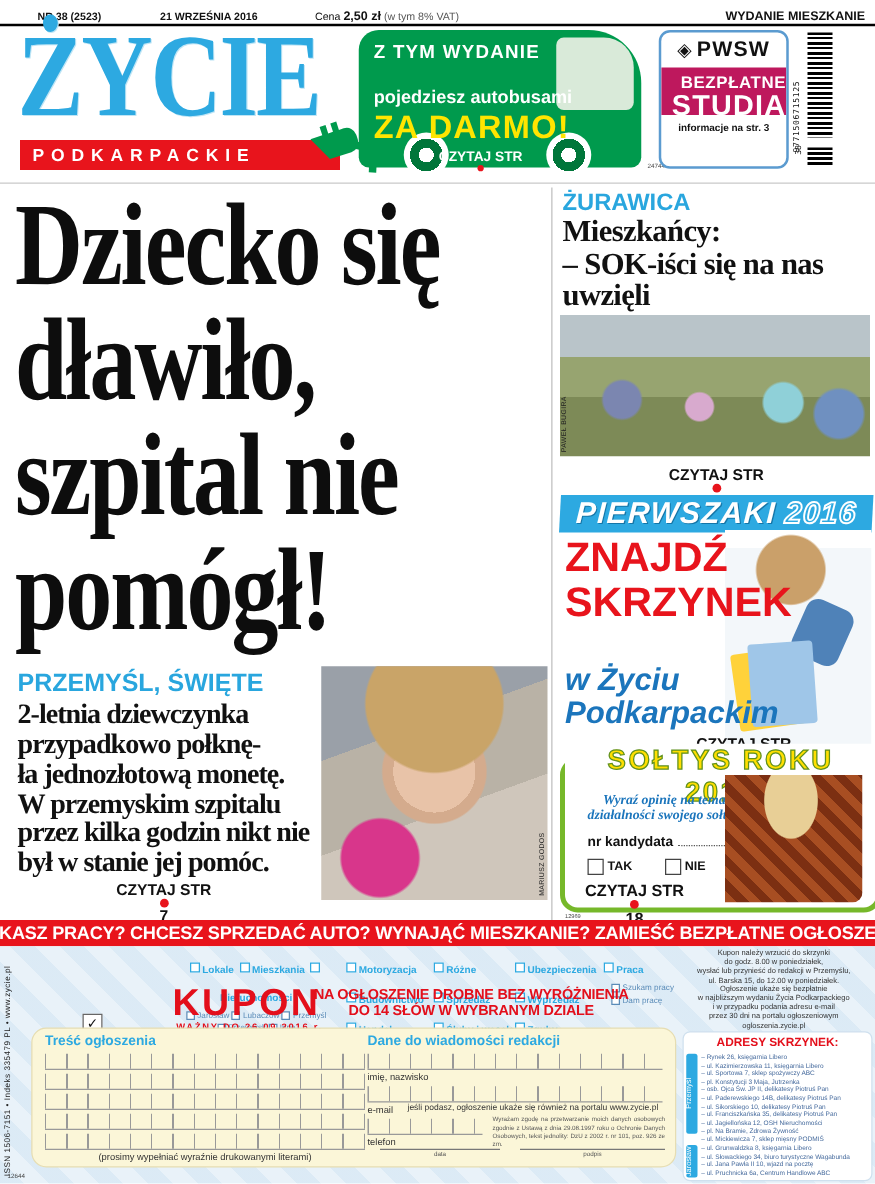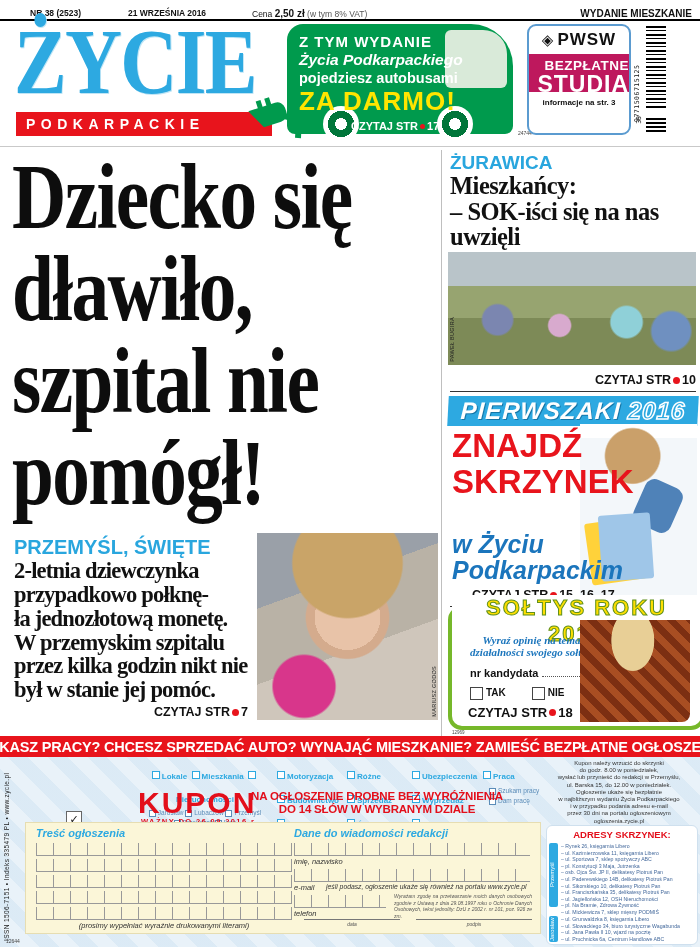--- a/index.html
+++ b/index.html
@@ -3,21 +3,21 @@
 <meta charset="utf-8">
 <style>
   html,body{margin:0;padding:0;background:#fff;}
   #page{position:relative;width:700px;height:947px;background:#fff;overflow:hidden;
         font-family:"Liberation Sans",sans-serif;color:#111;}
   .abs{position:absolute;}
   .pre{white-space:pre-line;}
   .b{font-weight:bold;}
   .dot{display:inline-block;width:7px;height:7px;border-radius:50%;background:#e8141c;margin:0 2px;}
   .dot.sm{width:5px;height:5px;}
-  .ctarow{display:flex;align-items:center;font-weight:bold;font-size:12.5px;color:#111;}
+  .ctarow{display:flex;align-items:center;font-weight:bold;font-size:12.5px;color:#111;flex-direction:column;}
   
   .tb{font-size:8.5px;top:8px;color:#111;}
   .tb-line{left:0;top:19px;width:700px;height:2px;background:#000;}
   
   .zycie{left:14px;top:14px;font-family:"Liberation Serif",serif;font-weight:bold;font-size:94px;
          line-height:1;color:#2da9e1;letter-spacing:-2px;transform:scaleX(.84);transform-origin:left top;
          text-shadow:1px 1px 0 #bfe5f5;}
   .redbar{left:16px;top:112px;width:256px;height:24px;background:#e8141c;}
   .redbar span{display:block;color:#fff;font-weight:bold;font-size:14px;letter-spacing:5.5px;
                line-height:24px;padding-left:10px;}
@@ -155,21 +155,21 @@
   .catcol div{white-space:nowrap;}
   .kupon-t{position:absolute;left:138px;top:29px;font-weight:bold;font-size:30px;letter-spacing:2px;
            color:#e30f1b;}
   .kupon-valid{position:absolute;left:141px;top:60px;font-weight:bold;font-size:7.5px;
            letter-spacing:1.4px;color:#e30f1b;}
   .offer{position:absolute;left:250px;top:33px;width:254px;text-align:center;font-weight:bold;
          font-size:11.5px;line-height:1.15;color:#e30f1b;letter-spacing:-.2px;}
   .instr{position:absolute;left:540px;top:3px;width:158px;text-align:center;font-size:6px;
          line-height:1.2;color:#333;}
   .cream{position:absolute;left:25px;top:65px;width:514px;height:110px;background:#fbf6d8;
-         border:1px solid #e6ddb2;border-radius:0;font-style:italic;}
+         border:1px solid #e6ddb2;border-radius:12px;}
   .c-title{position:absolute;font-weight:bold;font-size:11px;color:#2da9e1;}
   .ticks{position:absolute;height:12px;border-bottom:1px solid #999;
          background:repeating-linear-gradient(90deg,#999 0 1px,transparent 1px 17px);}
   .slabel{position:absolute;font-size:7.5px;color:#333;}
   .legal{position:absolute;left:368px;top:70px;width:138px;font-size:5px;line-height:1.3;color:#555;
          text-align:justify;}
   .sig{position:absolute;border-top:1px solid #777;text-align:center;font-size:5px;color:#555;
        padding-top:1px;}
   .mail-panel{position:absolute;left:546px;top:68px;width:150px;height:118px;background:#fff;
               border:1px solid #cfe0ee;border-radius:6px;}
@@ -202,21 +202,20 @@
       <path d="M4 20 h10 v-7 h5 v7 h4 v-7 h5 v7 h4 a8 8 0 0 1 8 8 v4 a8 8 0 0 1 -8 8 h-18 z" fill="#009a4d" transform="rotate(-18 20 28)"></path>
       <path d="M38 30 q16 2 14 22" stroke="#009a4d" stroke-width="6" fill="none"></path>
     </svg>
   </div>
 
   <div class="abs van">
     <div class="van-window"></div>
     <div class="wheel" style="left:36px"></div>
     <div class="wheel" style="left:150px"></div>
     <div class="van-l1">Z TYM WYDANIE</div>
-    <div class="van-l2">Życia Podkarpackiego</div>
     <div class="van-l3">pojedziesz autobusami</div>
     <div class="van-l4">ZA DARMO!</div>
     <div class="van-cta ctarow" style="font-size:11px">
       <span>CZYTAJ STR</span>
       <span class="dot sm"></span>
       <span>17</span>
     </div>
   </div>
   <div class="abs tinycode" style="left:518px;top:130px">24744</div>
 

